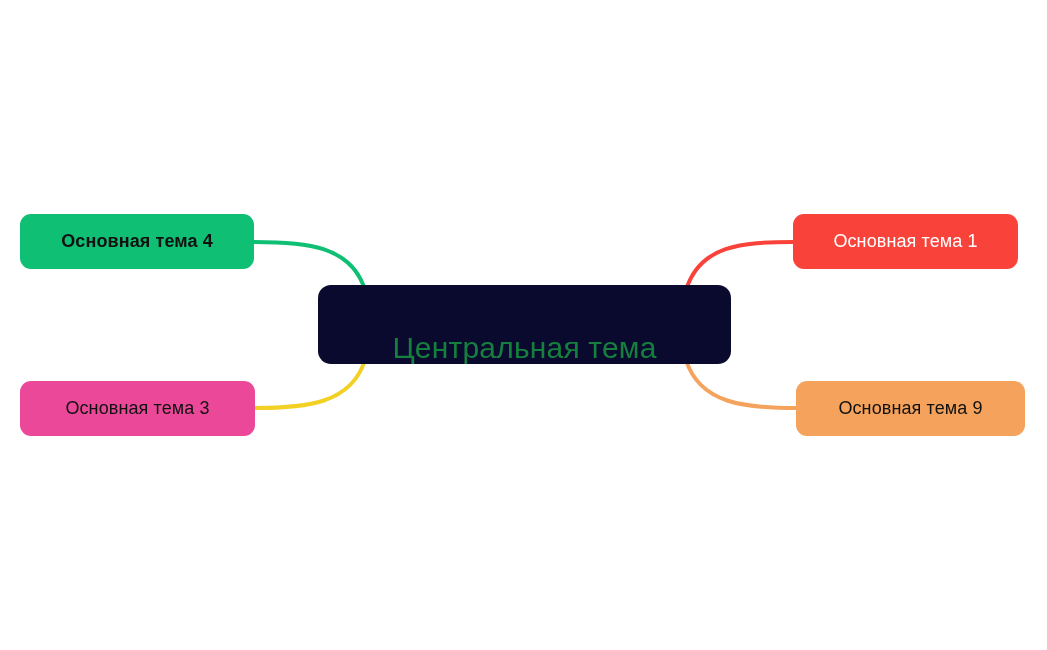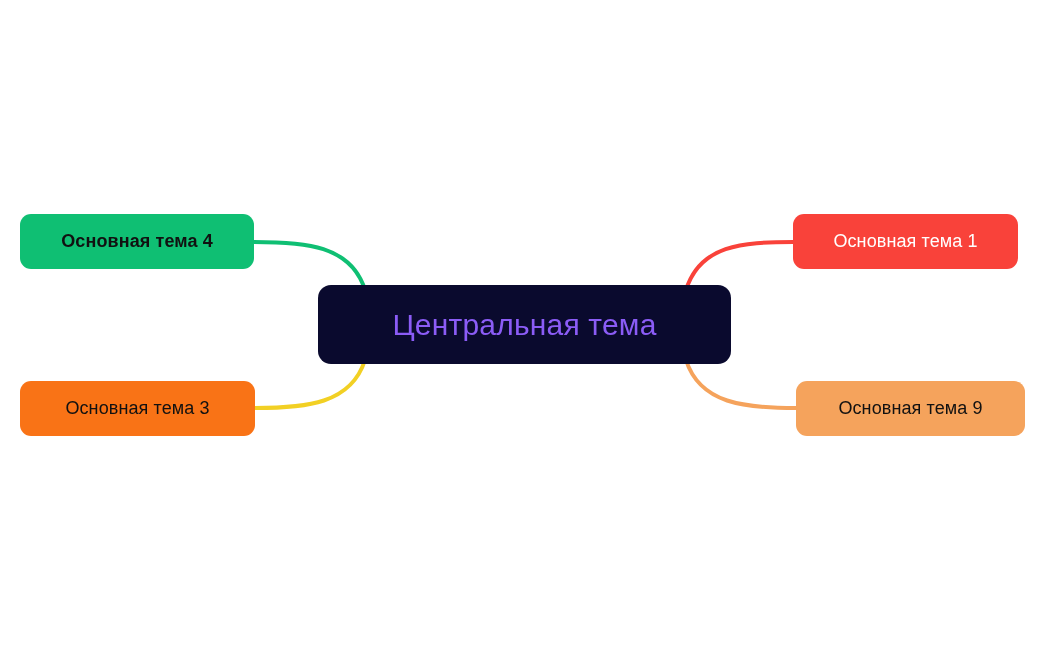--- a/index.html
+++ b/index.html
@@ -66,33 +66,33 @@
 
 <div id="canvas" style="width: 1047px; height: 650px; background: rgb(255, 255, 255);">
 
   <svg id="connectors" viewBox="0 0 1047 650" xmlns="http://www.w3.org/2000/svg">
     <path fill="none" stroke-linecap="round" d="M 686 290 C 700 245, 742 242, 793 242" stroke="#F9423A" stroke-width="4"></path>
     <path fill="none" stroke-linecap="round" d="M 686 360 C 700 404, 745 408, 796 408" stroke="#F5A35C" stroke-width="4"></path>
     <path fill="none" stroke-linecap="round" d="M 365 360 C 351 404, 306 408, 255 408" stroke="#F2D024" stroke-width="4"></path>
     <path fill="none" stroke-linecap="round" d="M 365 290 C 351 245, 305 242, 254 242" stroke="#0FBF73" stroke-width="4"></path>
   </svg>
 
-  <div class="node node-central" id="node-central" style="background: rgb(10, 10, 46); color: #8b5cf6;">
+  <div class="node node-central" id="node-central" style="background: rgb(10, 10, 46); color: #15803d; align-items: flex-end;">
     <span>Центральная тема</span>
   </div>
 
   <div class="node node-branch" id="branch-0" style="background: rgb(249, 66, 58); color: rgb(255, 255, 255);">
     <span>Основная тема 1</span>
   </div>
 
   <div class="node node-branch" id="branch-1" style="background: rgb(245, 163, 92); color: rgb(17, 17, 17);">
     <span>Основная тема 9</span>
   </div>
 
-  <div class="node node-branch" id="branch-2" style="background: #f97316; color: rgb(17, 17, 17); justify-content: center;">
+  <div class="node node-branch" id="branch-2" style="background: #ec4899; color: rgb(17, 17, 17); justify-content: center;">
     <span>Основная тема 3</span>
   </div>
 
   <div class="node node-branch" id="branch-3" style="background: rgb(15, 191, 115); color: rgb(17, 17, 17);">
     <span>Основная тема 4</span>
   </div>
 
 </div>
 
 </body></html>

